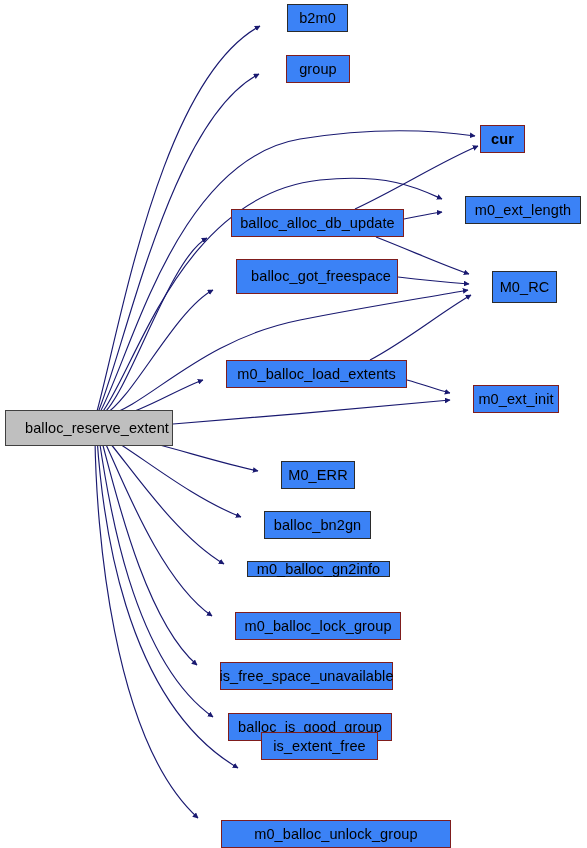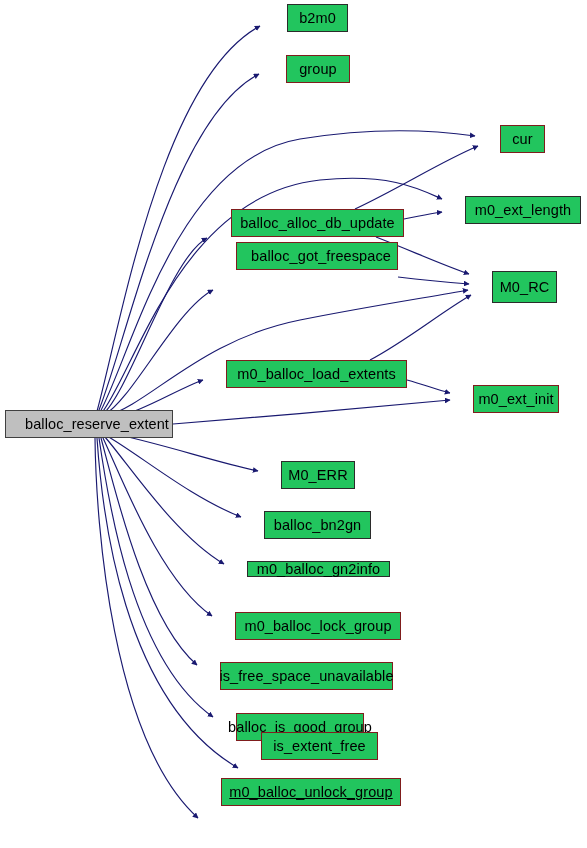--- a/index.html
+++ b/index.html
@@ -23,21 +23,21 @@
     top: 0;
     width: 587px;
     height: 848px;
   }
   .gnode {
     position: absolute;
     box-sizing: border-box;
     display: flex;
     align-items: center;
     justify-content: center;
-    background: #22c55e;
+    background: #3b82f6;
     border: 1px solid #000000;
     font-size: 14.5px;
     line-height: 1;
     color: #000000;
     white-space: nowrap;
     letter-spacing: 0.1px;
   }
   .gnode.red {
     border: 1px solid #7f1d1d;
   }
@@ -82,39 +82,39 @@
         <path d="M 95,438 C 96,525 112,740 198,818" fill="none" stroke="#191970" stroke-width="1.15" marker-end="url(#arrowhead)"></path>
         <path d="M 355,209 C 400,188 440,162 478,146" fill="none" stroke="#191970" stroke-width="1.15" marker-end="url(#arrowhead)"></path>
         <path d="M 404,219 C 420,216 427,214 442,212" fill="none" stroke="#191970" stroke-width="1.15" marker-end="url(#arrowhead)"></path>
         <path d="M 376,237 C 412,251 440,264 469,274" fill="none" stroke="#191970" stroke-width="1.15" marker-end="url(#arrowhead)"></path>
         <path d="M 398,277 C 424,280 445,282 469,284" fill="none" stroke="#191970" stroke-width="1.15" marker-end="url(#arrowhead)"></path>
         <path d="M 370,360 C 406,341 440,313 471,295" fill="none" stroke="#191970" stroke-width="1.15" marker-end="url(#arrowhead)"></path>
         <path d="M 407,380 C 425,385 435,389 450,393" fill="none" stroke="#191970" stroke-width="1.15" marker-end="url(#arrowhead)"></path>
       </g>
   </svg>
   <div id="nodes">
-      <div class="gnode root" style="left: 5px; top: 410px; width: 168px; height: 28px; padding-left: 16px;">
+      <div class="gnode root" style="left: 5px; top: 410px; width: 168px; height: 36px; padding-left: 16px;">
         <span class="glabel">balloc_reserve_extent</span>
       </div>
       <div class="gnode black" style="left: 287px; top: 4px; width: 61px; height: 28px;">
         <span class="glabel">b2m0</span>
       </div>
       <div class="gnode red" style="left: 286px; top: 55px; width: 64px; height: 28px;">
         <span class="glabel">group</span>
       </div>
-      <div class="gnode red" style="left: 500px; top: 125px; width: 45px; height: 28px;">
+      <div class="gnode red" style="left: 480px; top: 125px; width: 45px; height: 28px; font-weight: bold;">
         <span class="glabel">cur</span>
       </div>
       <div class="gnode black" style="left: 465px; top: 196px; width: 116px; height: 28px;">
         <span class="glabel">m0_ext_length</span>
       </div>
       <div class="gnode red" style="left: 231px; top: 209px; width: 173px; height: 28px;">
         <span class="glabel">balloc_alloc_db_update</span>
       </div>
-      <div class="gnode red" style="left: 236px; top: 242px; width: 162px; height: 28px; padding-left: 8px;">
+      <div class="gnode red" style="left: 236px; top: 259px; width: 162px; height: 35px; padding-left: 8px;">
         <span class="glabel">balloc_got_freespace</span>
       </div>
       <div class="gnode black" style="left: 492px; top: 271px; width: 65px; height: 32px;">
         <span class="glabel">M0_RC</span>
       </div>
       <div class="gnode red" style="left: 226px; top: 360px; width: 181px; height: 28px;">
         <span class="glabel">m0_balloc_load_extents</span>
       </div>
       <div class="gnode red" style="left: 473px; top: 385px; width: 86px; height: 28px;">
         <span class="glabel">m0_ext_init</span>
@@ -127,23 +127,23 @@
       </div>
       <div class="gnode black" style="left: 247px; top: 561px; width: 143px; height: 16px;">
         <span class="glabel">m0_balloc_gn2info</span>
       </div>
       <div class="gnode red" style="left: 235px; top: 612px; width: 166px; height: 28px;">
         <span class="glabel">m0_balloc_lock_group</span>
       </div>
       <div class="gnode red" style="left: 220px; top: 662px; width: 173px; height: 28px;">
         <span class="glabel">is_free_space_unavailable</span>
       </div>
-      <div class="gnode red" style="left: 236px; top: 713px; width: 128px; height: 28px;">
+      <div class="gnode red" style="left: 228px; top: 713px; width: 164px; height: 28px;">
         <span class="glabel">balloc_is_good_group</span>
       </div>
       <div class="gnode red" style="left: 261px; top: 732px; width: 117px; height: 28px;">
         <span class="glabel">is_extent_free</span>
       </div>
-      <div class="gnode red" style="left: 221px; top: 778px; width: 180px; height: 28px; text-decoration: underline;">
+      <div class="gnode red" style="left: 221px; top: 820px; width: 230px; height: 28px;">
         <span class="glabel">m0_balloc_unlock_group</span>
       </div>
     </div>
 </div>
 
 </body></html>

